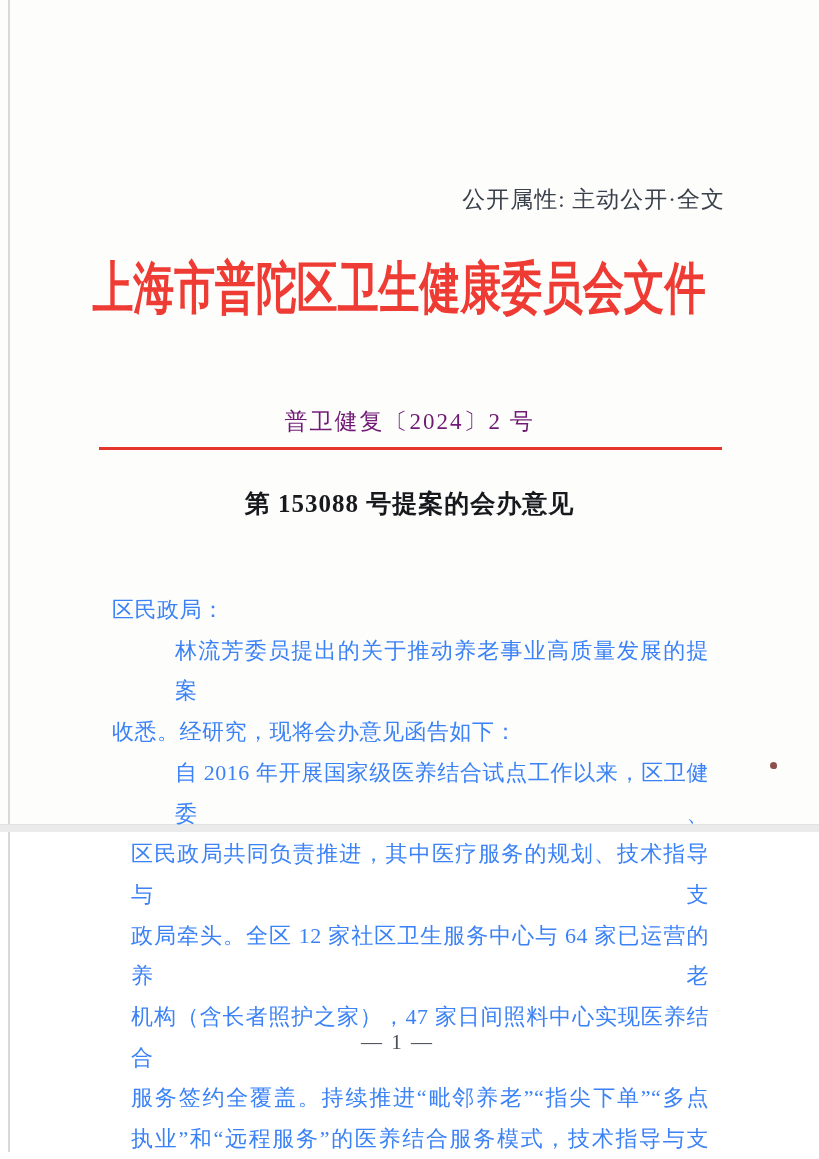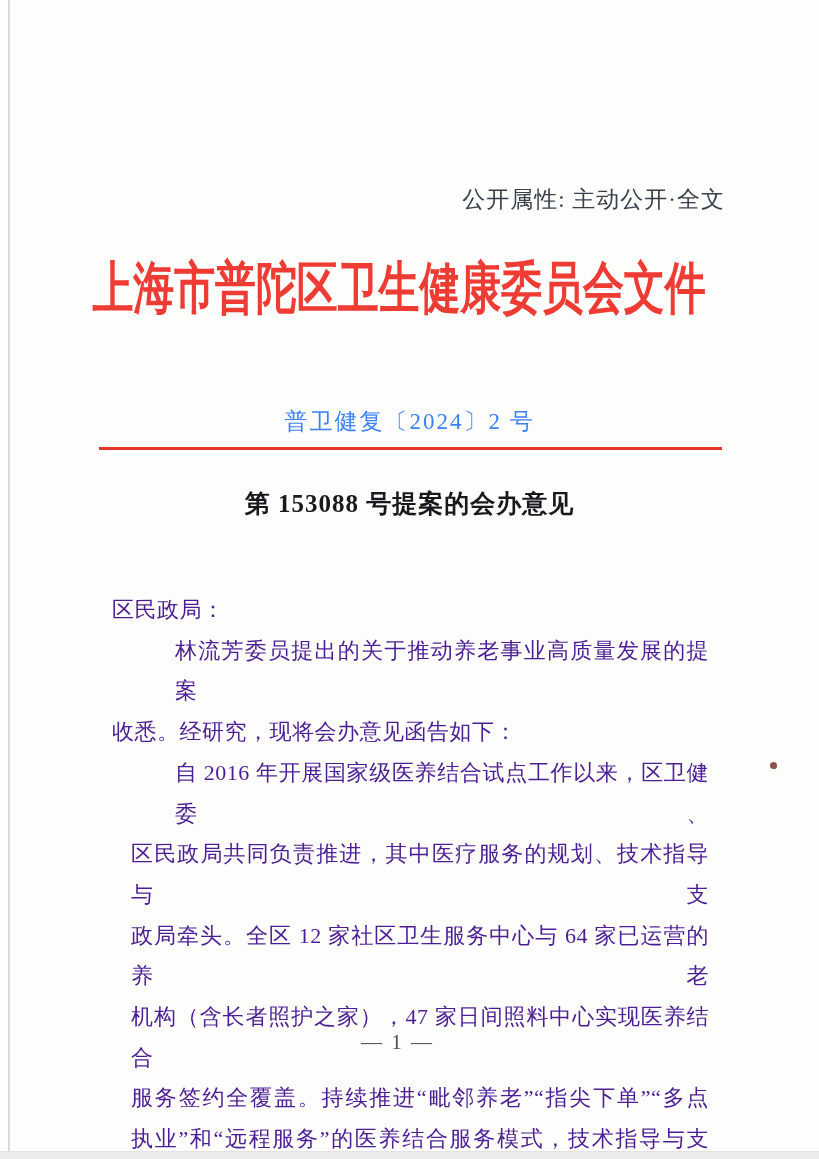--- a/index.html
+++ b/index.html
@@ -7,21 +7,21 @@
     padding: 0;
     background: #ffffff;
     width: 819px;
     height: 1159px;
     overflow: hidden;
     font-family: "Liberation Serif", "DejaVu Serif", serif;
   }
   .page {
     position: relative;
     width: 819px;
-    height: 1159px;
+    height: 832px;
     background: #fdfdfc;
   }
   
   .scan-edge-left {
     position: absolute;
     left: 8px; top: 0;
     width: 2px; height: 1152px;
     background: #d9d9dd;
   }
   .scan-edge-bottom {
@@ -66,21 +66,21 @@
     transform: scaleX(0.73);
     transform-origin: center;
     letter-spacing: 0;
   }
   .doc-number {
     position: absolute;
     top: 406px;
     left: 0; right: 0;
     text-align: center;
     font-size: 23px;
-    color: #3b82f6;
+    color: #701a75;
     letter-spacing: 2px;
     white-space: nowrap;
   }
   .red-rule {
     position: absolute;
     top: 447px;
     left: 99px;
     width: 623px;
     height: 3px;
     background: #e5342c;
@@ -98,21 +98,21 @@
     letter-spacing: 1px;
   }
   
   .body-block {
     position: absolute;
     top: 590px;
     left: 112px;
     width: 597px;
     font-size: 22px;
     line-height: 40.7px;
-    color: #4c1d95;
+    color: #3b82f6;
     letter-spacing: 0.5px;
   }
   .body-line { white-space: nowrap; }
   .body-line.fill {
     white-space: normal;
     text-align: justify;
     text-align-last: justify;
     margin-left: 19px;
   }
   .body-line.indent { padding-left: 44px; }

